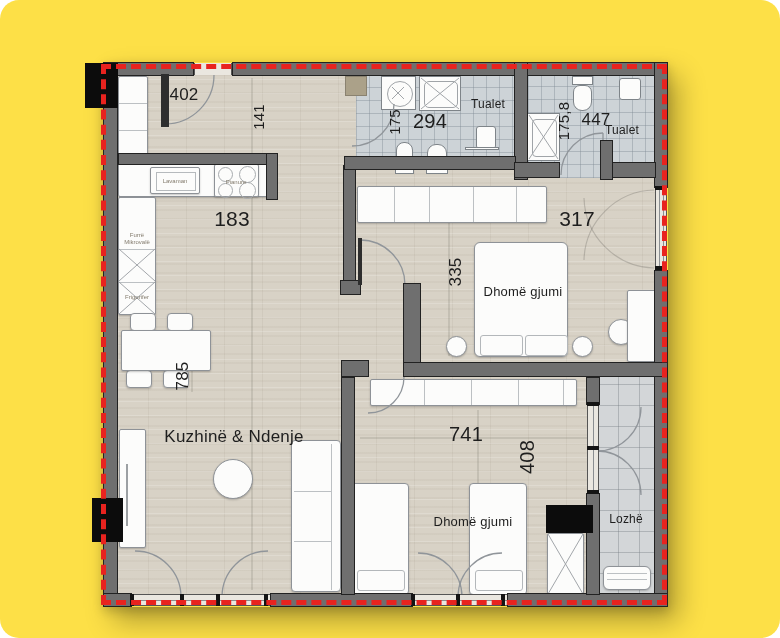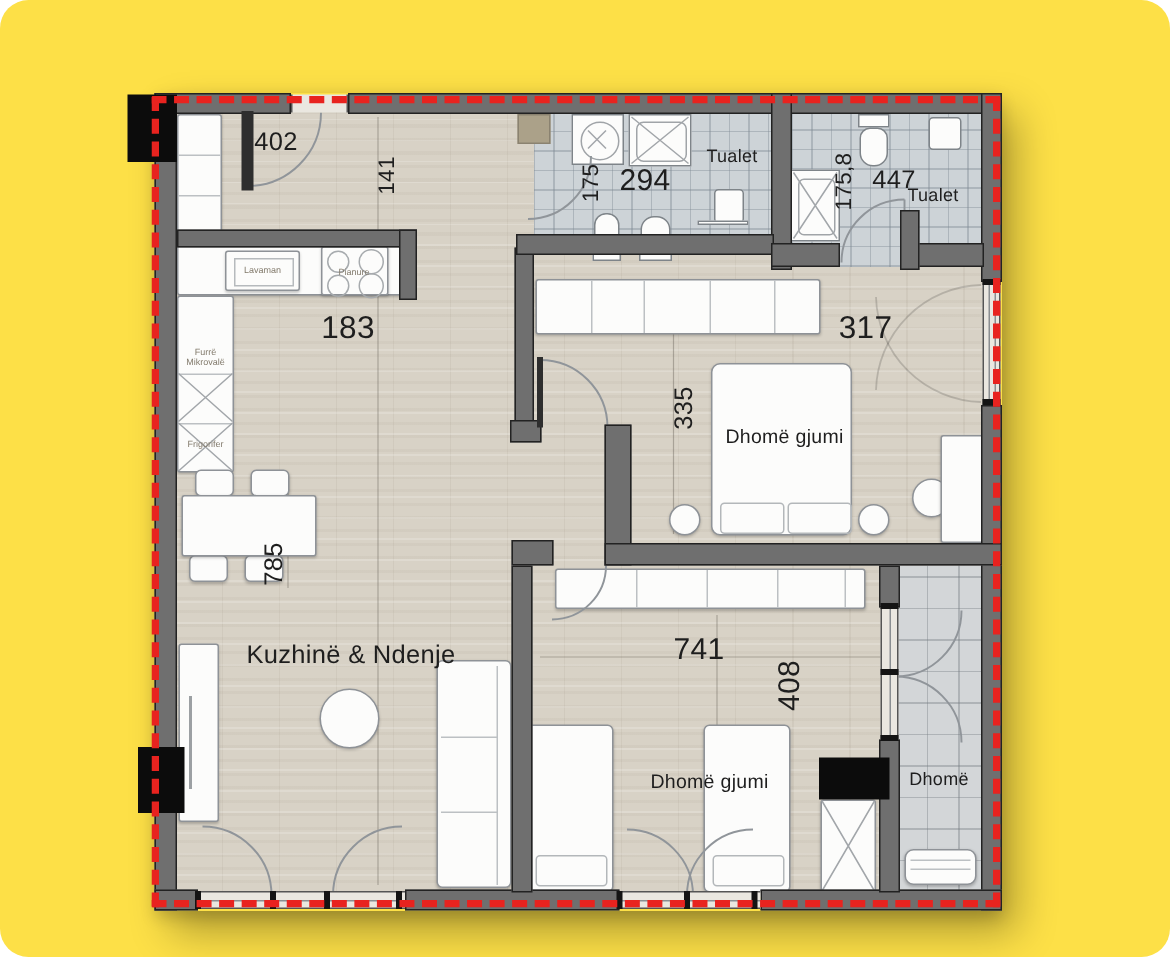--- a/index.html
+++ b/index.html
@@ -263,20 +263,20 @@
   <div class="lbl" style="left:234px;top:421px;font-size:17px;margin-top:16px;">Kuzhinë &amp; Ndenje</div>
 
   <div class="lbl" style="left:577px;top:219px;font-size:21px;">317</div>
   <div class="lbl vlbl" style="left:456px;top:272px;font-size:17px;">335</div>
   <div class="lbl" style="left:523px;top:291px;font-size:13px;">Dhomë gjumi</div>
 
   <div class="lbl" style="left:466px;top:434px;font-size:20px;">741</div>
   <div class="lbl vlbl" style="left:527px;top:457px;font-size:20px;">408</div>
   <div class="lbl" style="left:473px;top:521px;font-size:13px;">Dhomë gjumi</div>
 
-  <div class="lbl" style="left:626px;top:519px;font-size:12px;">Dhomë</div>
+  <div class="lbl" style="left:626px;top:519px;font-size:12px;">Lozhë</div>
 
   <div class="lbl tiny" style="left:175px;top:181px;font-size:6px;">Lavaman</div>
   <div class="lbl tiny" style="left:236px;top:182px;font-size:6px;">Pianure</div>
   <div class="lbl tiny" style="left:137px;top:239px;font-size:6px;white-space:normal;width:34px;text-align:center;line-height:1.1;">Furrë Mikrovalë</div>
   <div class="lbl tiny" style="left:137px;top:297px;font-size:6px;">Frigorifer</div>
 
 </div>
 
 </body></html>

